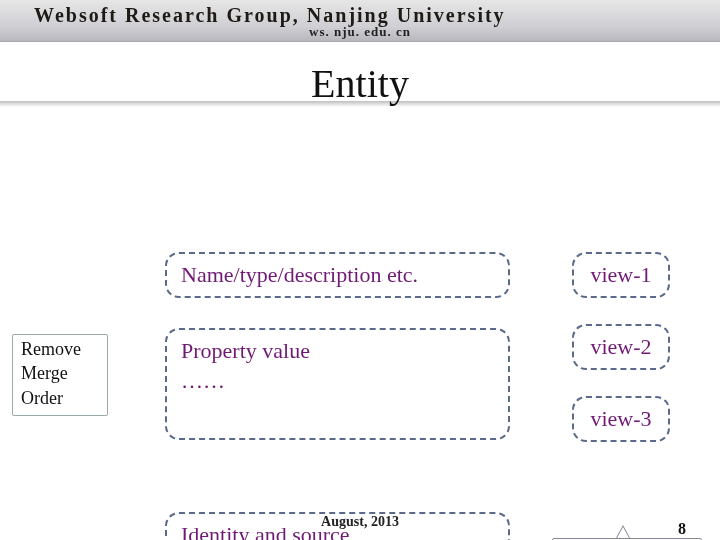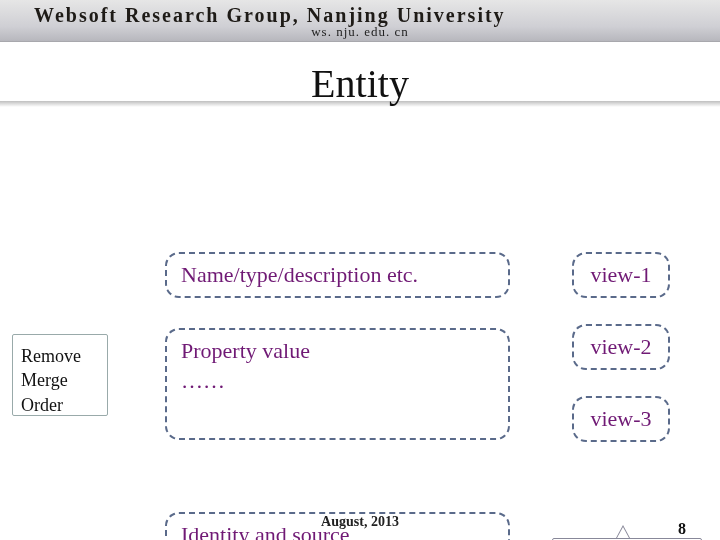--- a/index.html
+++ b/index.html
@@ -13,21 +13,21 @@
     border-bottom: 1px solid #a8a8ad;
     text-align: center;
   }
   .topbar-org {
     position: absolute; top: 4px; left: 14px;
     font-size: 20px; font-weight: bold; letter-spacing: 2px;
     color: #1e1b17;
     margin-left: 20px;
   }
   .topbar-url {
-    font-size: 13px; font-weight: normal; letter-spacing: 1px;
+    font-size: 13px; font-weight: bold; letter-spacing: 1px;
     color: #222; padding-top: 24px; display: inline-block;
   }
 
   .title-band {
     position: relative;
     height: 66px;
     text-align: center;
     border-bottom: 1px solid rgba(0,0,0,0);
   }
   .title-band::after {
@@ -55,21 +55,21 @@
     background: #fff;
   }
 
   .ops-panel {
     position: absolute;
     left: 12px; top: 216px;
     width: 96px; height: 82px;
     border: 1px solid #9aa;
     border-radius: 2px;
     font-size: 18px;
-    padding: 9px 8px;
+    padding: 2px 8px;
     line-height: 1.35;
     color: #111;
     background: #fff;
   }
 
   .box-name { left: 165px; top: 134px; width: 345px; height: 46px; }
   .box-prop {
     left: 165px; top: 210px; width: 345px; height: 112px;
     font-size: 22px;
   }

